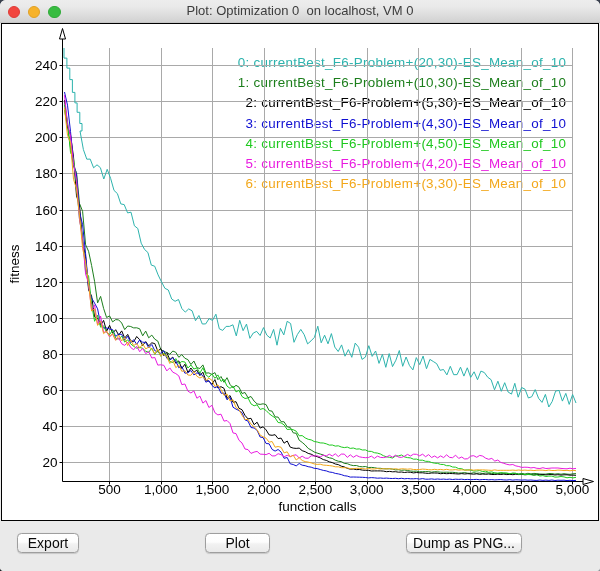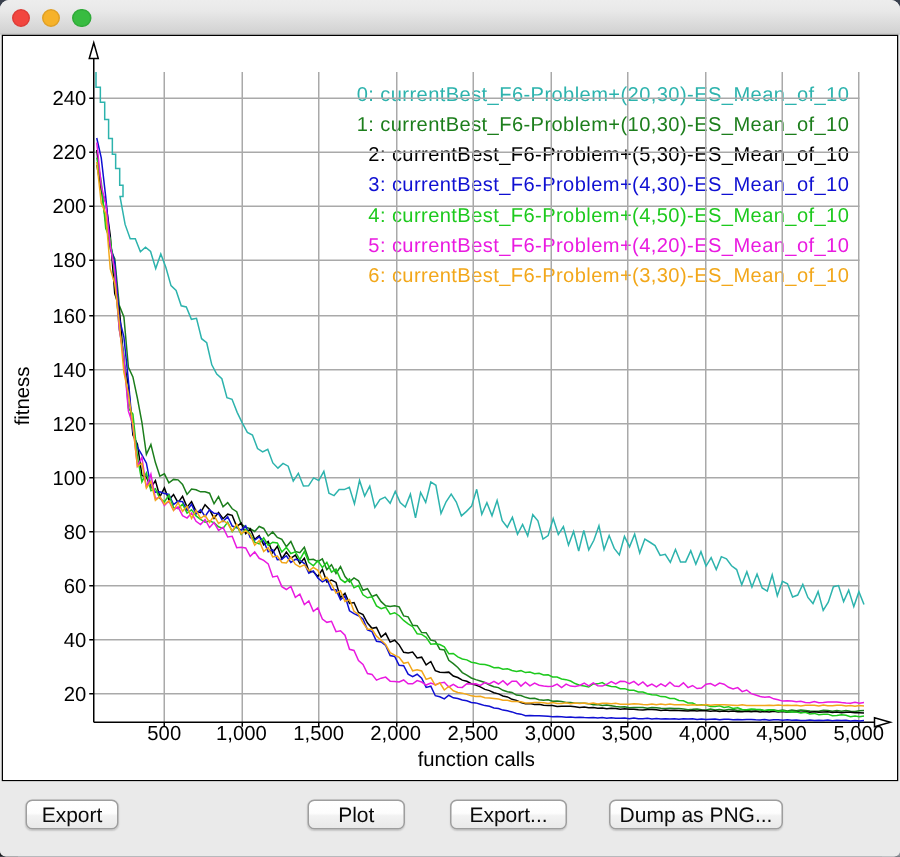--- a/index.html
+++ b/index.html
@@ -18,20 +18,21 @@
 <body>
 <div style="position:absolute;left:0;top:0;width:12px;height:12px;background:#39404d"></div>
 <div style="position:absolute;right:0;top:0;width:12px;height:12px;background:#39404d"></div>
 <div style="position:absolute;left:0;bottom:0;width:12px;height:12px;background:#1d1e22"></div>
 <div style="position:absolute;right:0;bottom:0;width:12px;height:12px;background:#90939a"></div>
 <div class="win">
 <div class="tbar"></div>
 <div class="tl" style="left:7.7px;background:#f2463f;border:0.5px solid #dd3d38"></div>
 <div class="tl" style="left:28px;background:#f6b22a;border:0.5px solid #e0a026"></div>
 <div class="tl" style="left:48.3px;background:#38bc41;border:0.5px solid #30aa39"></div>
+<div class="title">Plot: Optimization 0&nbsp; on localhost, VM 0</div>
 <svg width="598" height="498" viewBox="0 0 598 498" style="position:absolute;left:1px;top:23px">
 <rect x="0.5" y="0.5" width="597" height="497" fill="#ffffff" stroke="#000"></rect>
 <g font-family="Liberation Sans, sans-serif" font-size="13.4px" letter-spacing="0.28">
         <text x="565.2" y="44.0" text-anchor="end" fill="#2db3ad">0: currentBest_F6-Problem+(20,30)-ES_Mean_of_10</text>
         <text x="565.2" y="64.2" text-anchor="end" fill="#1c7e1c">1: currentBest_F6-Problem+(10,30)-ES_Mean_of_10</text>
         <text x="565.2" y="84.4" text-anchor="end" fill="#000000">2: currentBest_F6-Problem+(5,30)-ES_Mean_of_10</text>
         <text x="565.2" y="104.6" text-anchor="end" fill="#0f0fd2">3: currentBest_F6-Problem+(4,30)-ES_Mean_of_10</text>
         <text x="565.2" y="124.8" text-anchor="end" fill="#1dc91d">4: currentBest_F6-Problem+(4,50)-ES_Mean_of_10</text>
         <text x="565.2" y="145.0" text-anchor="end" fill="#e91ae0">5: currentBest_F6-Problem+(4,20)-ES_Mean_of_10</text>
         <text x="565.2" y="165.2" text-anchor="end" fill="#f2a71a">6: currentBest_F6-Problem+(3,30)-ES_Mean_of_10</text>
@@ -118,14 +119,13 @@
 <polyline fill="none" stroke="#1c7e1c" stroke-width="1" points="63.5,87.0 66.5,103.6 69.5,124.9 72.5,143.1 75.5,149.5 78.5,180.5 81.6,188.3 84.6,221.8 87.6,228.3 90.6,242.5 93.6,258.5 96.6,279.9 99.6,273.4 102.6,285.4 105.6,294.5 108.6,292.9 111.6,298.9 114.7,296.6 117.7,296.9 120.7,300.0 123.7,306.6 126.7,303.0 129.7,303.5 132.7,304.9 135.7,304.8 138.7,305.8 141.7,312.8 144.7,308.1 147.7,314.8 150.8,312.1 153.8,316.2 156.8,318.1 159.8,326.5 162.8,328.4 165.8,329.5 168.8,331.3 171.8,328.0 174.8,329.3 177.8,334.3 180.8,331.6 183.9,335.3 186.9,336.6 189.9,341.5 192.9,338.0 195.9,344.6 198.9,345.5 201.9,341.9 204.9,350.1 207.9,349.9 210.9,351.5 213.9,349.6 216.9,356.7 220.0,353.5 223.0,359.3 226.0,354.7 229.0,361.4 232.0,364.9 235.0,362.3 238.0,364.2 241.0,370.5 244.0,369.5 247.0,374.7 250.0,373.5 253.1,378.1 256.1,380.9 259.1,381.4 262.1,380.8 265.1,381.6 268.1,387.6 271.1,388.2 274.1,393.9 277.1,394.1 280.1,398.7 283.1,398.8 286.2,403.8 289.2,404.4 292.2,409.8 295.2,410.3 298.2,417.2 301.2,419.4 304.2,422.0 307.2,425.4 310.2,427.1 313.2,429.0 316.2,430.1 319.2,431.0 322.3,432.0 325.3,433.7 328.3,434.8 331.3,435.4 334.3,437.2 337.3,438.2 340.3,438.6 343.3,440.4 346.3,440.7 349.3,441.9 352.3,442.6 355.4,442.5 358.4,443.5 361.4,443.8 364.4,443.5 367.4,444.5 370.4,444.4 373.4,444.7 376.4,445.3 379.4,445.3 382.4,445.8 385.4,445.8 388.5,445.8 391.5,446.1 394.5,446.9 397.5,446.7 400.5,447.3 403.5,447.0 406.5,447.5 409.5,448.0 412.5,448.3 415.5,448.1 418.5,448.8 421.6,448.7 424.6,448.6 427.6,448.6 430.6,449.2 433.6,448.7 436.6,448.8 439.6,449.2 442.6,449.3 445.6,449.2 448.6,449.3 451.6,449.3 454.6,449.6 457.7,450.1 460.7,449.9 463.7,449.6 466.7,450.2 469.7,450.4 472.7,449.7 475.7,450.3 478.7,450.0 481.7,450.5 484.7,450.0 487.7,450.0 490.8,450.7 493.8,450.1 496.8,450.6 499.8,450.3 502.8,450.3 505.8,450.4 508.8,450.9 511.8,450.3 514.8,450.4 517.8,450.9 520.8,450.4 523.9,451.0 526.9,450.3 529.9,450.9 532.9,450.4 535.9,450.6 538.9,451.0 541.9,451.1 544.9,451.1 547.9,450.5 550.9,450.6 553.9,451.1 556.9,450.7 560.0,451.2 563.0,450.7 566.0,451.1 569.0,451.3 572.0,450.8 575.0,450.6"></polyline>
 <polyline fill="none" stroke="#000000" stroke-width="1" points="63.5,77.0 66.5,103.6 69.5,111.9 72.5,133.9 75.5,172.8 78.5,182.1 81.6,218.5 84.6,233.7 87.6,267.0 90.6,273.1 93.6,293.9 96.6,295.0 99.6,302.3 102.6,297.4 105.6,308.2 108.6,302.3 111.6,310.3 114.7,306.7 117.7,312.1 120.7,307.9 123.7,315.1 126.7,311.4 129.7,317.8 132.7,318.8 135.7,313.5 138.7,316.7 141.7,322.5 144.7,318.6 147.7,322.8 150.8,319.8 153.8,320.6 156.8,328.1 159.8,325.7 162.8,332.7 165.8,329.5 168.8,336.6 171.8,334.1 174.8,340.3 177.8,337.9 180.8,345.5 183.9,341.2 186.9,349.5 189.9,345.0 192.9,349.2 195.9,347.1 198.9,352.6 201.9,349.2 204.9,357.6 207.9,358.1 210.9,361.4 213.9,356.6 216.9,365.0 220.0,363.7 223.0,365.3 226.0,375.4 229.0,372.5 232.0,379.3 235.0,378.7 238.0,385.3 241.0,386.7 244.0,392.4 247.0,395.9 250.0,395.3 253.1,401.7 256.1,399.2 259.1,405.1 262.1,403.8 265.1,406.9 268.1,411.9 271.1,412.3 274.1,411.7 277.1,415.6 280.1,415.1 283.1,420.2 286.2,418.0 289.2,424.1 292.2,425.1 295.2,425.4 298.2,425.1 301.2,427.7 304.2,428.7 307.2,430.4 310.2,431.2 313.2,432.8 316.2,433.7 319.2,434.9 322.3,436.6 325.3,437.4 328.3,438.8 331.3,439.6 334.3,441.0 337.3,441.6 340.3,443.2 343.3,443.9 346.3,445.3 349.3,446.2 352.3,446.0 355.4,446.6 358.4,446.5 361.4,447.1 364.4,447.3 367.4,447.3 370.4,448.0 373.4,447.9 376.4,447.9 379.4,447.9 382.4,448.1 385.4,448.7 388.5,448.4 391.5,448.8 394.5,448.7 397.5,449.2 400.5,449.0 403.5,449.5 406.5,449.1 409.5,449.3 412.5,449.9 415.5,449.5 418.5,449.8 421.6,449.8 424.6,450.2 427.6,450.4 430.6,450.0 433.6,450.0 436.6,450.1 439.6,450.7 442.6,450.4 445.6,450.7 448.6,450.5 451.6,450.6 454.6,450.8 457.7,451.0 460.7,450.6 463.7,451.0 466.7,450.7 469.7,450.9 472.7,451.2 475.7,450.8 478.7,451.4 481.7,451.0 484.7,451.3 487.7,451.0 490.8,451.5 493.8,451.5 496.8,451.2 499.8,451.5 502.8,451.1 505.8,451.6 508.8,451.3 511.8,451.7 514.8,451.2 517.8,451.6 520.8,451.3 523.9,451.8 526.9,451.5 529.9,451.4 532.9,451.9 535.9,451.5 538.9,451.8 541.9,451.5 544.9,451.9 547.9,451.6 550.9,451.5 553.9,452.0 556.9,451.7 560.0,452.1 563.0,451.8 566.0,451.8 569.0,452.2 572.0,452.1 575.0,452.3"></polyline>
 <polyline fill="none" stroke="#0f0fd2" stroke-width="1" points="63.5,69.0 66.5,82.2 69.5,108.4 72.5,139.9 75.5,151.9 78.5,188.9 81.6,201.7 84.6,230.7 87.6,264.8 90.6,275.0 93.6,280.2 96.6,285.8 99.6,301.2 102.6,305.1 105.6,304.9 108.6,306.0 111.6,306.6 114.7,313.4 117.7,311.1 120.7,311.4 123.7,317.3 126.7,313.2 129.7,319.7 132.7,316.8 135.7,321.3 138.7,316.9 141.7,319.2 144.7,319.4 147.7,324.7 150.8,321.5 153.8,327.7 156.8,328.8 159.8,330.4 162.8,327.6 165.8,335.3 168.8,337.0 171.8,334.9 174.8,337.8 177.8,344.8 180.8,343.5 183.9,350.2 186.9,349.8 189.9,347.5 192.9,351.9 195.9,349.9 198.9,350.5 201.9,352.7 204.9,359.2 207.9,357.6 210.9,362.4 213.9,364.9 216.9,363.2 220.0,370.2 223.0,370.1 226.0,376.8 229.0,374.2 232.0,384.2 235.0,386.1 238.0,387.5 241.0,389.7 244.0,396.9 247.0,398.1 250.0,404.5 253.1,405.0 256.1,407.3 259.1,414.0 262.1,414.6 265.1,420.5 268.1,420.8 271.1,426.4 274.1,428.1 277.1,426.5 280.1,429.1 283.1,435.3 286.2,434.5 289.2,440.8 292.2,441.5 295.2,442.9 298.2,440.5 301.2,442.2 304.2,442.7 307.2,443.7 310.2,444.2 313.2,445.3 316.2,445.6 319.2,446.5 322.3,447.4 325.3,447.9 328.3,449.0 331.3,449.4 334.3,450.4 337.3,450.9 340.3,451.6 343.3,452.7 346.3,453.1 349.3,454.1 352.3,454.0 355.4,454.1 358.4,454.2 361.4,454.3 364.4,454.5 367.4,454.9 370.4,454.6 373.4,454.8 376.4,455.2 379.4,455.0 382.4,455.3 385.4,455.1 388.5,455.4 391.5,455.5 394.5,455.3 397.5,455.7 400.5,455.3 403.5,455.8 406.5,455.5 409.5,455.8 412.5,455.8 415.5,455.6 418.5,456.1 421.6,455.6 424.6,456.2 427.6,456.2 430.6,455.9 433.6,456.3 436.6,456.0 439.6,456.3 442.6,456.1 445.6,456.4 448.6,456.1 451.6,456.5 454.6,456.2 457.7,456.4 460.7,456.2 463.7,456.6 466.7,456.4 469.7,456.7 472.7,456.5 475.7,456.4 478.7,456.8 481.7,456.5 484.7,456.5 487.7,456.8 490.8,456.6 493.8,456.9 496.8,456.7 499.8,456.6 502.8,456.9 505.8,457.0 508.8,456.7 511.8,457.1 514.8,456.8 517.8,456.9 520.8,457.1 523.9,456.9 526.9,457.2 529.9,457.0 532.9,457.3 535.9,457.4 538.9,457.0 541.9,457.4 544.9,457.1 547.9,457.4 550.9,457.0 553.9,457.5 556.9,457.2 560.0,457.3 563.0,457.2 566.0,457.6 569.0,457.3 572.0,457.6 575.0,457.4"></polyline>
 <polyline fill="none" stroke="#1dc91d" stroke-width="1" points="63.5,82.0 66.5,98.1 69.5,129.4 72.5,135.9 75.5,160.8 78.5,196.5 81.6,213.4 84.6,249.1 87.6,253.1 90.6,281.3 93.6,298.3 96.6,292.3 99.6,304.2 102.6,302.8 105.6,309.4 108.6,311.6 111.6,307.0 114.7,315.3 117.7,316.1 120.7,313.1 123.7,319.1 126.7,316.9 129.7,320.9 132.7,323.3 135.7,325.2 138.7,324.3 141.7,325.4 144.7,328.2 147.7,329.3 150.8,325.1 153.8,331.4 156.8,327.3 159.8,333.3 162.8,329.9 165.8,333.0 168.8,338.5 171.8,339.5 174.8,335.6 177.8,340.6 180.8,338.5 183.9,339.0 186.9,345.0 189.9,342.0 192.9,346.0 195.9,344.9 198.9,350.1 201.9,344.7 204.9,351.9 207.9,354.2 210.9,350.8 213.9,355.3 216.9,351.9 220.0,358.4 223.0,356.4 226.0,363.1 229.0,365.3 232.0,363.0 235.0,368.9 238.0,367.4 241.0,373.5 244.0,375.5 247.0,374.9 250.0,380.9 253.1,382.8 256.1,381.8 259.1,386.4 262.1,385.5 265.1,387.5 268.1,390.6 271.1,392.9 274.1,394.8 277.1,399.5 280.1,399.9 283.1,401.9 286.2,406.5 289.2,406.2 292.2,406.7 295.2,408.2 298.2,412.8 301.2,412.6 304.2,414.9 307.2,416.3 310.2,416.9 313.2,418.5 316.2,419.0 319.2,419.9 322.3,420.0 325.3,420.8 328.3,422.1 331.3,422.0 334.3,423.1 337.3,422.8 340.3,424.0 343.3,424.6 346.3,424.1 349.3,425.4 352.3,425.0 355.4,426.1 358.4,425.9 361.4,427.0 364.4,426.9 367.4,428.3 370.4,428.4 373.4,429.7 376.4,430.1 379.4,431.0 382.4,432.7 385.4,433.8 388.5,434.3 391.5,435.0 394.5,433.0 397.5,432.9 400.5,432.0 403.5,433.9 406.5,434.6 409.5,434.9 412.5,436.2 415.5,436.1 418.5,437.2 421.6,437.2 424.6,438.3 427.6,438.4 430.6,439.5 433.6,440.2 436.6,440.4 439.6,441.4 442.6,441.5 445.6,442.7 448.6,442.7 451.6,444.0 454.6,444.2 457.7,445.6 460.7,445.7 463.7,447.1 466.7,446.8 469.7,447.1 472.7,448.0 475.7,448.0 478.7,447.5 481.7,448.6 484.7,448.1 487.7,449.3 490.8,448.9 493.8,450.0 496.8,450.1 499.8,449.6 502.8,449.9 505.8,450.0 508.8,450.7 511.8,450.1 514.8,450.3 517.8,451.4 520.8,450.9 523.9,451.6 526.9,451.5 529.9,451.7 532.9,452.3 535.9,451.8 538.9,453.0 541.9,452.6 544.9,453.5 547.9,453.1 550.9,453.1 553.9,454.1 556.9,454.0 560.0,453.5 563.0,453.9 566.0,454.8 569.0,454.3 572.0,454.9 575.0,454.3"></polyline>
 <polyline fill="none" stroke="#e91ae0" stroke-width="1" points="63.5,72.0 66.5,100.6 69.5,113.1 72.5,140.7 75.5,157.5 78.5,196.4 81.6,216.0 84.6,251.1 87.6,260.2 90.6,287.7 93.6,281.9 96.6,301.9 99.6,293.1 102.6,309.5 105.6,308.4 108.6,314.0 111.6,311.0 114.7,317.1 117.7,314.9 120.7,320.8 123.7,322.4 126.7,319.1 129.7,324.5 132.7,326.7 135.7,323.3 138.7,328.7 141.7,325.4 144.7,330.6 147.7,328.6 150.8,335.0 153.8,334.5 156.8,342.1 159.8,341.8 162.8,342.3 165.8,347.9 168.8,344.9 171.8,349.2 174.8,350.6 177.8,352.9 180.8,361.6 183.9,361.0 186.9,368.1 189.9,370.0 192.9,367.9 195.9,375.2 198.9,373.1 201.9,380.1 204.9,377.6 207.9,384.5 210.9,382.3 213.9,389.7 216.9,391.9 220.0,391.2 223.0,398.1 226.0,397.5 229.0,400.5 232.0,409.9 235.0,410.6 238.0,417.3 241.0,420.0 244.0,426.0 247.0,426.6 250.0,430.4 253.1,429.1 256.1,428.4 259.1,431.1 262.1,431.3 265.1,431.6 268.1,430.3 271.1,432.9 274.1,432.9 277.1,430.7 280.1,431.7 283.1,433.7 286.2,432.3 289.2,433.5 292.2,432.4 295.2,431.8 298.2,435.0 301.2,433.2 304.2,435.1 307.2,435.3 310.2,432.8 313.2,433.0 316.2,432.8 319.2,434.0 322.3,432.1 325.3,432.9 328.3,431.2 331.3,433.0 334.3,430.8 337.3,433.6 340.3,431.1 343.3,431.1 346.3,434.4 349.3,431.8 352.3,434.3 355.4,432.4 358.4,433.8 361.4,434.4 364.4,434.7 367.4,434.5 370.4,433.1 373.4,435.4 376.4,433.1 379.4,434.4 382.4,434.6 385.4,434.0 388.5,432.4 391.5,434.2 394.5,432.2 397.5,434.1 400.5,434.4 403.5,433.2 406.5,431.4 409.5,433.0 412.5,431.2 415.5,431.3 418.5,432.8 421.6,431.2 424.6,433.7 427.6,431.6 430.6,434.5 433.6,433.0 436.6,434.9 439.6,432.9 442.6,434.6 445.6,431.8 448.6,434.4 451.6,434.7 454.6,432.2 457.7,435.4 460.7,434.0 463.7,436.0 466.7,435.7 469.7,433.1 472.7,432.7 475.7,434.3 478.7,432.4 481.7,433.1 484.7,435.2 487.7,436.3 490.8,435.4 493.8,438.1 496.8,437.0 499.8,439.4 502.8,440.3 505.8,441.3 508.8,441.9 511.8,441.5 514.8,442.9 517.8,443.5 520.8,444.4 523.9,444.2 526.9,444.3 529.9,444.9 532.9,444.5 535.9,445.3 538.9,445.5 541.9,444.7 544.9,445.5 547.9,445.3 550.9,445.0 553.9,445.0 556.9,445.0 560.0,445.4 563.0,445.7 566.0,445.8 569.0,445.2 572.0,445.8 575.0,445.4"></polyline>
 <polyline fill="none" stroke="#f2a71a" stroke-width="1" points="63.5,85.0 66.5,112.3 69.5,119.3 72.5,156.3 75.5,166.0 78.5,191.8 81.6,225.3 84.6,239.2 87.6,260.7 90.6,288.0 93.6,285.9 96.6,302.4 99.6,298.1 102.6,310.6 105.6,308.0 108.6,313.3 111.6,310.8 114.7,317.3 117.7,312.0 120.7,317.9 123.7,314.4 126.7,322.6 129.7,317.2 132.7,322.6 135.7,320.5 138.7,325.2 141.7,320.8 144.7,325.9 147.7,324.1 150.8,325.9 153.8,331.0 156.8,326.3 159.8,332.9 162.8,330.8 165.8,333.4 168.8,340.5 171.8,337.4 174.8,344.7 177.8,342.1 180.8,348.3 183.9,347.7 186.9,352.0 189.9,352.3 192.9,348.4 195.9,353.2 198.9,355.0 201.9,353.6 204.9,357.5 207.9,355.2 210.9,357.2 213.9,363.6 216.9,361.8 220.0,366.5 223.0,372.4 226.0,370.9 229.0,378.0 232.0,376.7 235.0,384.5 238.0,386.6 241.0,392.3 244.0,396.5 247.0,396.5 250.0,401.1 253.1,403.8 256.1,406.7 259.1,412.1 262.1,413.8 265.1,415.2 268.1,419.2 271.1,418.5 274.1,424.2 277.1,423.5 280.1,424.3 283.1,429.9 286.2,428.8 289.2,433.9 292.2,432.2 295.2,437.0 298.2,434.6 301.2,437.5 304.2,438.6 307.2,439.1 310.2,439.9 313.2,440.9 316.2,441.4 319.2,441.2 322.3,442.1 325.3,442.3 328.3,442.6 331.3,443.0 334.3,443.8 337.3,443.8 340.3,444.7 343.3,444.7 346.3,444.9 349.3,445.7 352.3,445.6 355.4,445.3 358.4,445.4 361.4,445.5 364.4,446.0 367.4,445.4 370.4,446.0 373.4,446.0 376.4,445.5 379.4,446.1 382.4,445.6 385.4,446.0 388.5,445.6 391.5,446.2 394.5,445.7 397.5,446.3 400.5,445.8 403.5,445.9 406.5,446.2 409.5,445.9 412.5,446.5 415.5,446.5 418.5,446.5 421.6,446.1 424.6,446.3 427.6,446.7 430.6,446.8 433.6,446.3 436.6,446.8 439.6,446.4 442.6,446.9 445.6,446.3 448.6,446.9 451.6,446.9 454.6,446.6 457.7,447.1 460.7,446.8 463.7,447.0 466.7,447.2 469.7,446.7 472.7,447.2 475.7,446.8 478.7,446.9 481.7,446.9 484.7,447.0 487.7,447.2 490.8,447.4 493.8,446.9 496.8,447.4 499.8,447.3 502.8,447.3 505.8,447.3 508.8,447.3 511.8,447.1 514.8,447.4 517.8,447.0 520.8,447.4 523.9,447.1 526.9,447.4 529.9,447.2 532.9,447.6 535.9,447.2 538.9,447.1 541.9,447.2 544.9,447.6 547.9,447.0 550.9,447.5 553.9,447.5 556.9,447.1 560.0,447.2 563.0,447.6 566.0,447.3 569.0,447.8 572.0,447.3 575.0,447.7"></polyline>
 </svg>
 <div class="bbar"></div>
 <div class="btn" style="left:17px;width:62px">Export</div>
 <div class="btn" style="left:205px;width:65px">Plot</div>
-<div class="btn" style="left:300px;width:78px">Export...</div>
 <div class="btn" style="left:406px;width:116px">Dump as PNG...</div>
 </div>
 </body></html>

